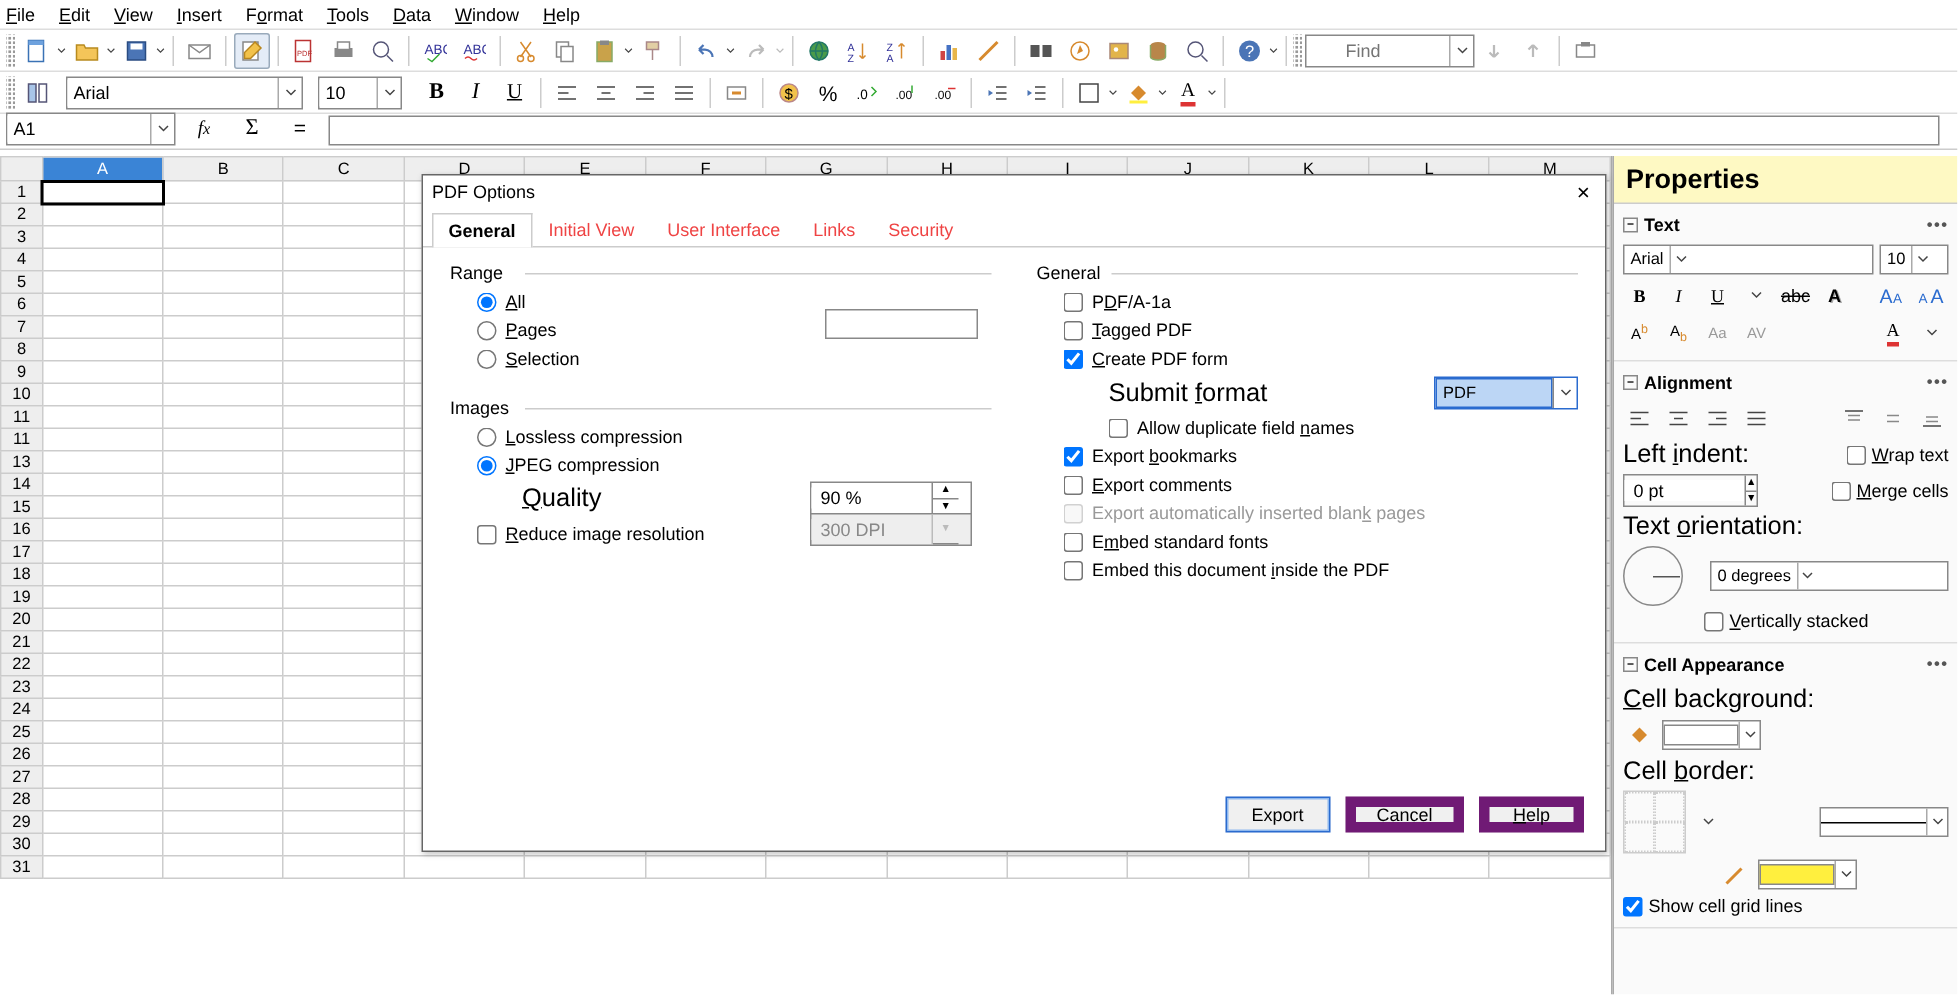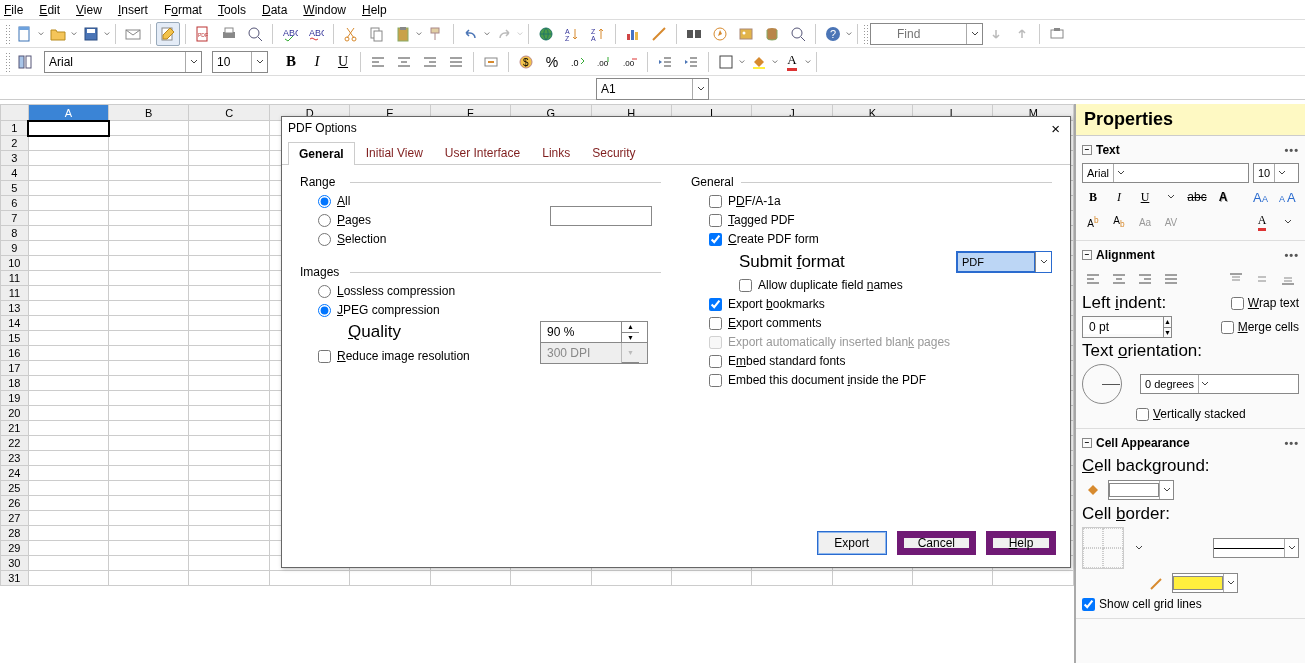--- a/index.html
+++ b/index.html
@@ -22,21 +22,21 @@
 .findbox{display:flex;align-items:center;border:1px solid #888;height:22px;}
 .findbox input{border:none;width:73px;height:18px;padding:0 4px;font-size:12px;outline:none;color:#888;margin-left:22px;}
 .findbox .dd{width:16px;height:20px;border-left:1px solid #aaa;display:flex;align-items:center;justify-content:center;}
 
 .fmtbar{display:flex;align-items:center;height:28px;padding:1px 4px;border-bottom:1px solid #ddd;}
 .combo{height:22px;border:1px solid #888;background:#fff;display:flex;align-items:center;}
 .combo input{border:none;height:18px;padding:0 4px;font-size:12px;outline:none;}
 .combo .dd{width:16px;height:20px;border-left:1px solid #aaa;display:flex;align-items:center;justify-content:center;}
 
 
-.refrow{display:flex;align-items:center;height:24px;padding:2px 4px;gap:6px;border-bottom:1px solid #ccc;flex-direction:column;}
+.refrow{display:flex;align-items:flex-end;height:24px;padding:2px 4px;gap:6px;border-bottom:1px solid #ccc;}
 .refrow .combo input{width:95px;}
 .formulabar{flex:1;height:20px;border:1px solid #888;background:#fff;margin-right:8px;}
 
 
 .main{position:absolute;top:104px;left:0;right:0;bottom:0;display:flex;}
 .sheetwrap{width:1075px;height:100%;overflow:hidden;position:relative;border-right:1px solid #aaa;}
 table.sheet{border-collapse:collapse;table-layout:fixed;}
 table.sheet th,table.sheet td{border:1px solid #ccc;height:15px;font-weight:400;font-size:11px;text-align:center;padding:0;}
 table.sheet th{background:#eee;}
 table.sheet thead th{height:16px;}
@@ -59,21 +59,21 @@
 .smcombo span{padding:0 4px;font-size:11px;}
 .smcombo .dd{width:14px;border-left:1px solid #aaa;height:18px;display:flex;align-items:center;justify-content:center;}
 .chk{display:flex;align-items:center;gap:4px;font-size:12px;}
 .chk input{margin:0;}
 
 
 .dialog{position:absolute;left:281px;top:116px;width:790px;height:452px;border:1px solid #666;background:#fff;box-shadow:1px 1px 4px rgba(0,0,0,0.25);z-index:50;}
 .dlg-title{height:22px;display:flex;align-items:center;justify-content:space-between;padding:0 6px;font-size:12px;}
 .dlg-title .x{font-size:15px;font-family:Arial;padding:0 4px;}
 .tabs{display:flex;border-bottom:1px solid #ccc;height:26px;align-items:flex-end;padding:0 6px;gap:0;}
-.tab{padding:4px 10px;border:1px solid transparent;border-bottom:none;font-size:12px;color:#7f1d1d;}
+.tab{padding:4px 10px;border:1px solid transparent;border-bottom:none;font-size:12px;color:#ef4444;}
 .tab.sel{border-color:#ccc;background:#fff;color:#000;font-weight:600;position:relative;top:1px;}
 .dlg-body{padding:10px 18px;display:flex;gap:30px;}
 .col{flex:1;}
 fieldset{border:none;margin-bottom:14px;}
 legend{font-size:12px;color:#000;padding:0;width:100%;border-bottom:0;position:relative;}
 legend .ln{position:absolute;left:50px;right:0;top:50%;border-top:1px solid #ccc;}
 .opt{display:flex;align-items:center;gap:6px;margin:5px 0 5px 18px;font-size:12px;}
 .opt input{margin:0;}
 .pginput{width:102px;height:20px;border:1px solid #888;}
 .spin{display:flex;align-items:center;border:1px solid #888;height:22px;width:108px;}

